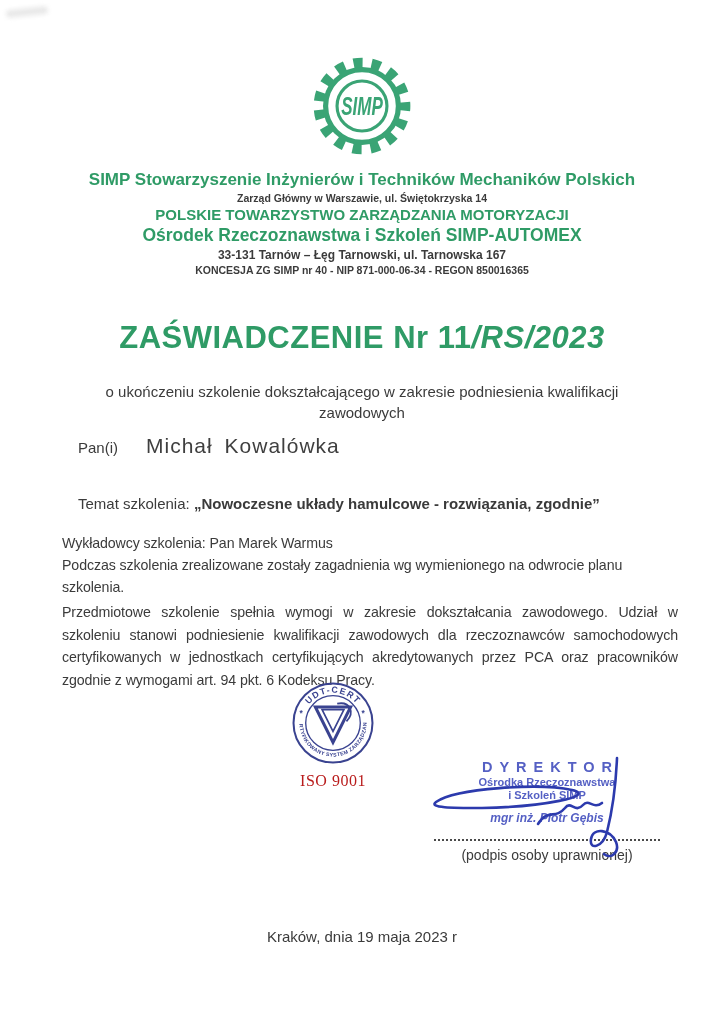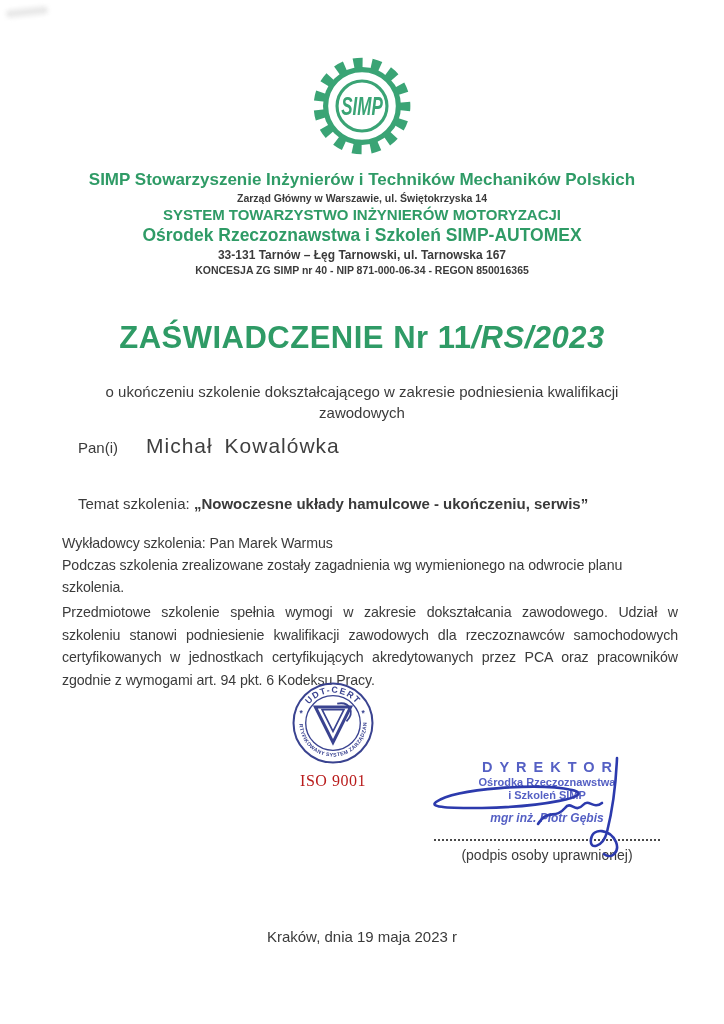--- a/index.html
+++ b/index.html
@@ -80,36 +80,36 @@
         <circle cx="50" cy="50" r="35" stroke-width="5"></circle>
         <circle cx="50" cy="50" r="24" stroke-width="3"></circle>
       </g>
       <text x="50" y="59" text-anchor="middle" font-size="25" font-weight="bold" font-style="italic" fill="#3aa475" textLength="40" lengthAdjust="spacingAndGlyphs" font-family="Liberation Sans, sans-serif">SIMP</text>
     </svg>
   </div>
 
   <div class="org-lines">
     <div class="org-name">SIMP Stowarzyszenie Inżynierów i Techników Mechaników Polskich</div>
     <div class="org-hq">Zarząd Główny w Warszawie, ul. Świętokrzyska 14</div>
-    <div class="society">SYSTEM TOWARZYSTWO INŻYNIERÓW  MOTORYZACJI</div>
+    <div class="society">POLSKIE TOWARZYSTWO ZARZĄDZANIA  MOTORYZACJI</div>
     <div class="center-nm">Ośrodek Rzeczoznawstwa i Szkoleń SIMP-AUTOMEX</div>
     <div class="center-ad">33-131 Tarnów – Łęg Tarnowski, ul. Tarnowska 167</div>
     <div class="registr">KONCESJA ZG SIMP nr 40  - NIP 871-000-06-34 - REGON 850016365</div>
   </div>
 
   <div class="cert-title"><span>ZAŚWIADCZENIE Nr 11</span><span class="it">/RS/2023</span></div>
 
   <div class="cert-subtitle">o ukończeniu szkolenie dokształcającego w zakresie podniesienia kwalifikacji zawodowych</div>
 
   <div class="recipient">
     <span class="recipient-label">Pan(i)</span>
     <span class="recipient-name">Michał Kowalówka</span>
   </div>
 
-  <div class="topic-row"><span>Temat szkolenia: </span><span class="topic-value">„Nowoczesne układy hamulcowe - ukończeniu, serwis”</span></div>
+  <div class="topic-row"><span>Temat szkolenia: </span><span class="topic-value">„Nowoczesne układy hamulcowe - rozwiązania, zgodnie”</span></div>
 
   <div class="para1">
     <div>Wykładowcy szkolenia: Pan Marek Warmus</div>
     <div>Podczas szkolenia zrealizowane zostały zagadnienia wg wymienionego na odwrocie planu szkolenia.</div>
   </div>
   <div class="para2">Przedmiotowe szkolenie spełnia wymogi w zakresie dokształcania zawodowego. Udział w szkoleniu stanowi podniesienie kwalifikacji zawodowych dla rzeczoznawców samochodowych certyfikowanych w jednostkach certyfikujących akredytowanych przez PCA oraz pracowników zgodnie z wymogami art. 94 pkt. 6 Kodeksu Pracy.</div>
 
   <div class="seal-block">
     <svg width="84" height="84" viewBox="0 0 100 100">
       <defs>

